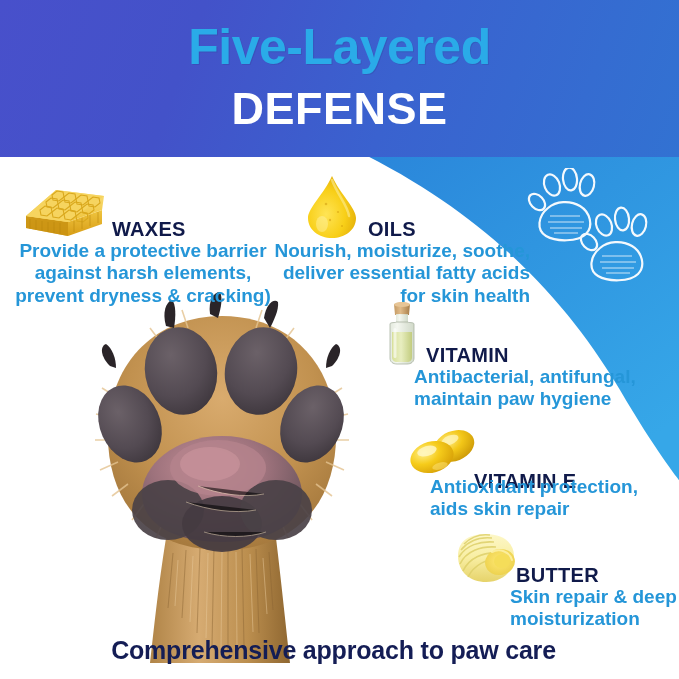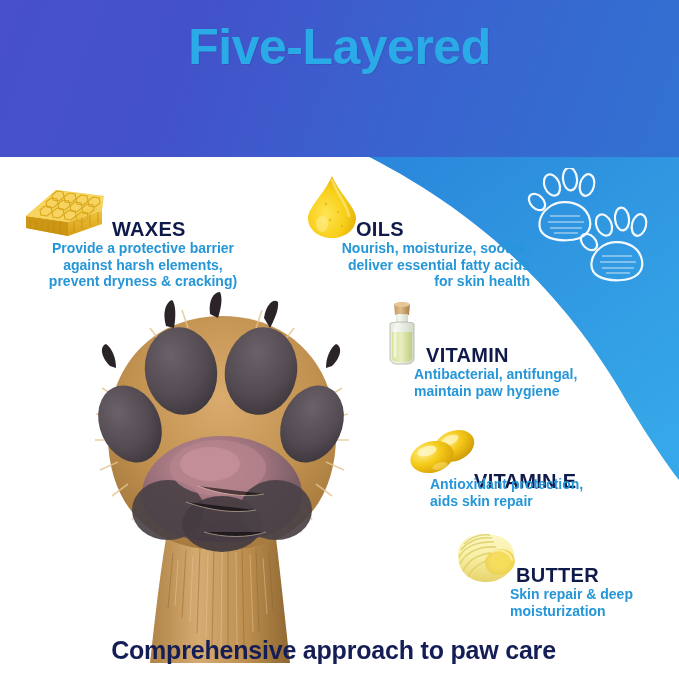--- a/index.html
+++ b/index.html
@@ -91,37 +91,37 @@
     position: absolute;
   }
   .block .name {
     font-size: 20px;
     font-weight: bold;
     color: #101a4a;
     letter-spacing: 0.3px;
     white-space: nowrap;
   }
   .block .desc {
-    font-size: 14px;
+    font-size: 19px;
     font-weight: bold;
     color: #2596d8;
     line-height: 1.18;
     white-space: pre-line;
   }
 
   
   #block-waxes { left: 14px; top: 178px; width: 260px; }
   #block-waxes .icon { left: 2px; top: -2px; width: 96px; height: 62px; }
   #block-waxes .name { position: absolute; left: 98px; top: 40px; }
   #block-waxes .desc { position: absolute; left: 0; top: 62px; width: 258px; text-align: center; }
 
   
   #block-oils { left: 268px; top: 176px; width: 268px; }
   #block-oils .icon { left: 36px; top: -2px; width: 56px; height: 66px; }
-  #block-oils .name { position: absolute; left: 88px; top: 42px; }
+  #block-oils .name { position: absolute; left: 100px; top: 42px; }
   #block-oils .desc { position: absolute; left: 0; top: 64px; width: 262px; text-align: right; }
 
   
   #block-extracts { left: 372px; top: 302px; width: 260px; }
   #block-extracts .icon { left: 8px; top: 0px; width: 44px; height: 64px; }
   #block-extracts .name { position: absolute; left: 54px; top: 42px; }
   #block-extracts .desc { position: absolute; left: 0px; top: 64px; width: 235px; text-align: left; margin-left: 42px; }
 
   
   #block-vitamine { left: 408px; top: 428px; width: 250px; }
@@ -189,20 +189,21 @@
                  C 74,58 70,44 60,38 C 50,32 36,33 28,40 Z"></path>
         <g stroke-width="1.1" opacity="0.8">
           <path d="M 30,48 L 60,48 M 28,54 L 64,54 M 30,60 L 62,60 M 34,65 L 58,65"></path>
         </g>
       </g>
     </g>
   </svg>
 
   <div class="header">
     <div class="header-title">Five-Layered</div>
+    <div class="header-subtitle">DEFENSE</div>
   </div>
 
   <svg class="paw-photo" viewBox="0 0 330 375">
     <defs>
       <radialGradient id="furG" cx="0.5" cy="0.35" r="0.75">
         <stop offset="0%" stop-color="#d9ab6e"></stop>
         <stop offset="55%" stop-color="#c1914f"></stop>
         <stop offset="100%" stop-color="#9c7137"></stop>
       </radialGradient>
       <linearGradient id="legG" x1="0" y1="0" x2="1" y2="0">

